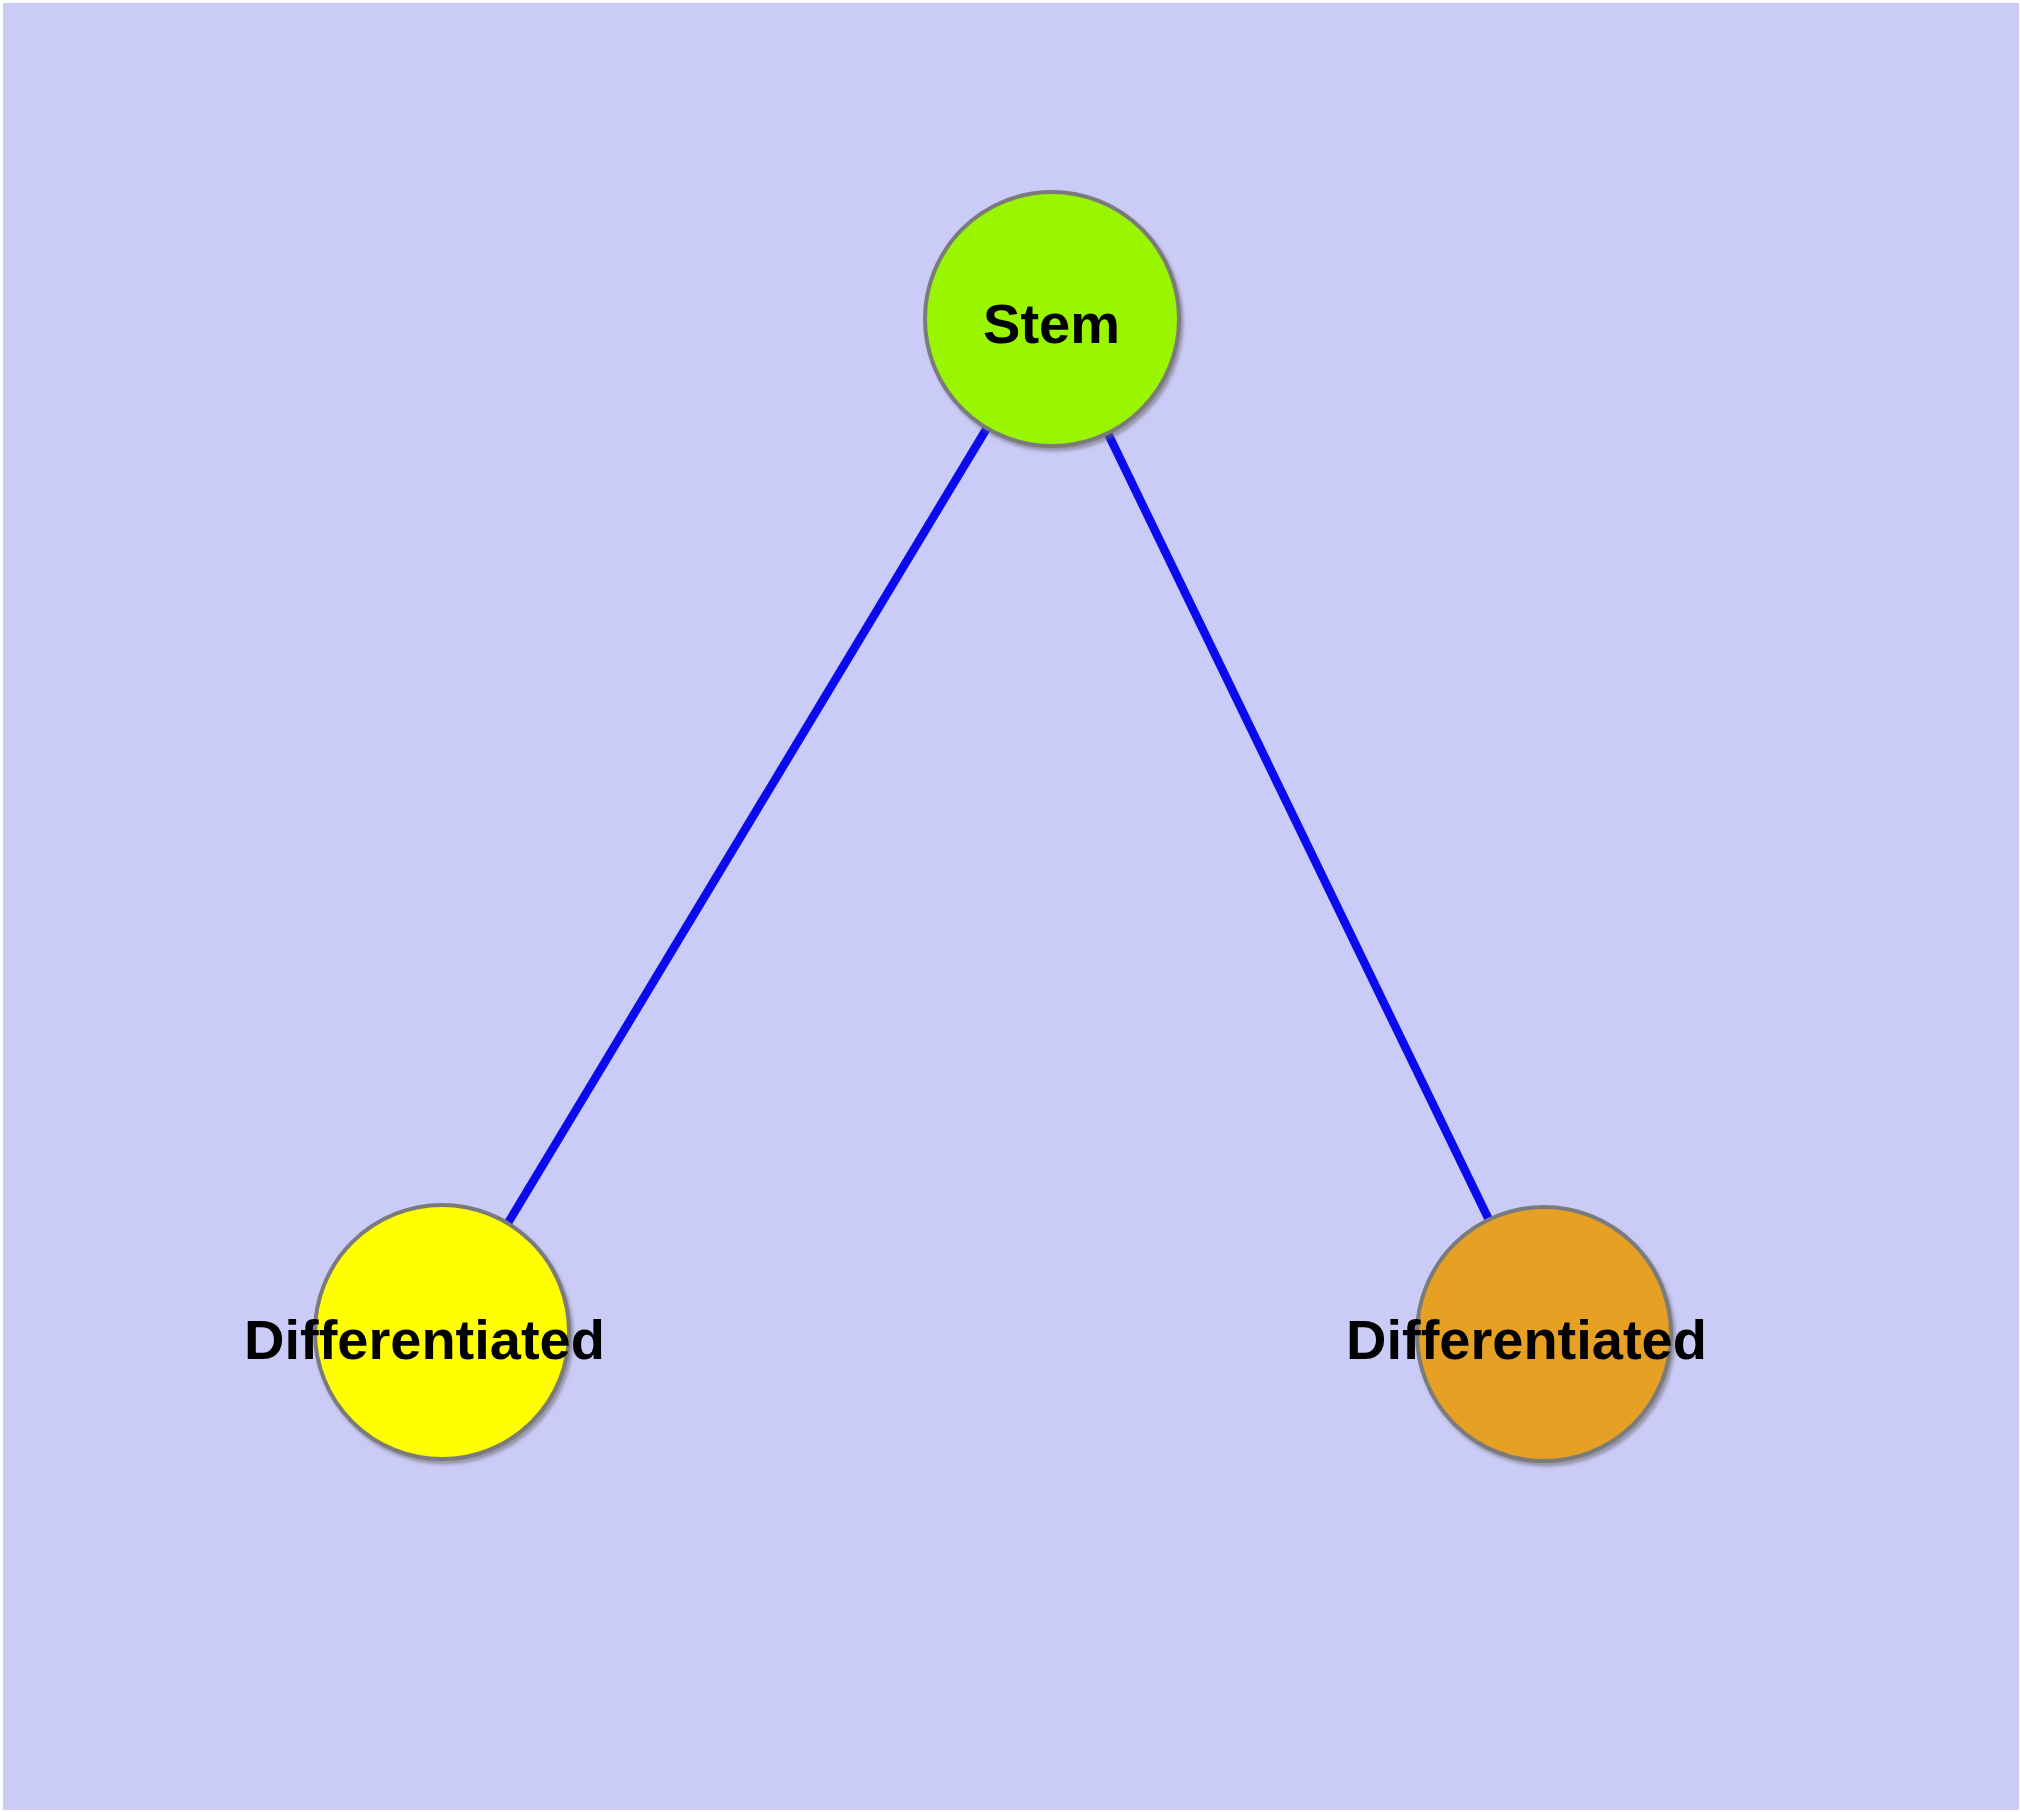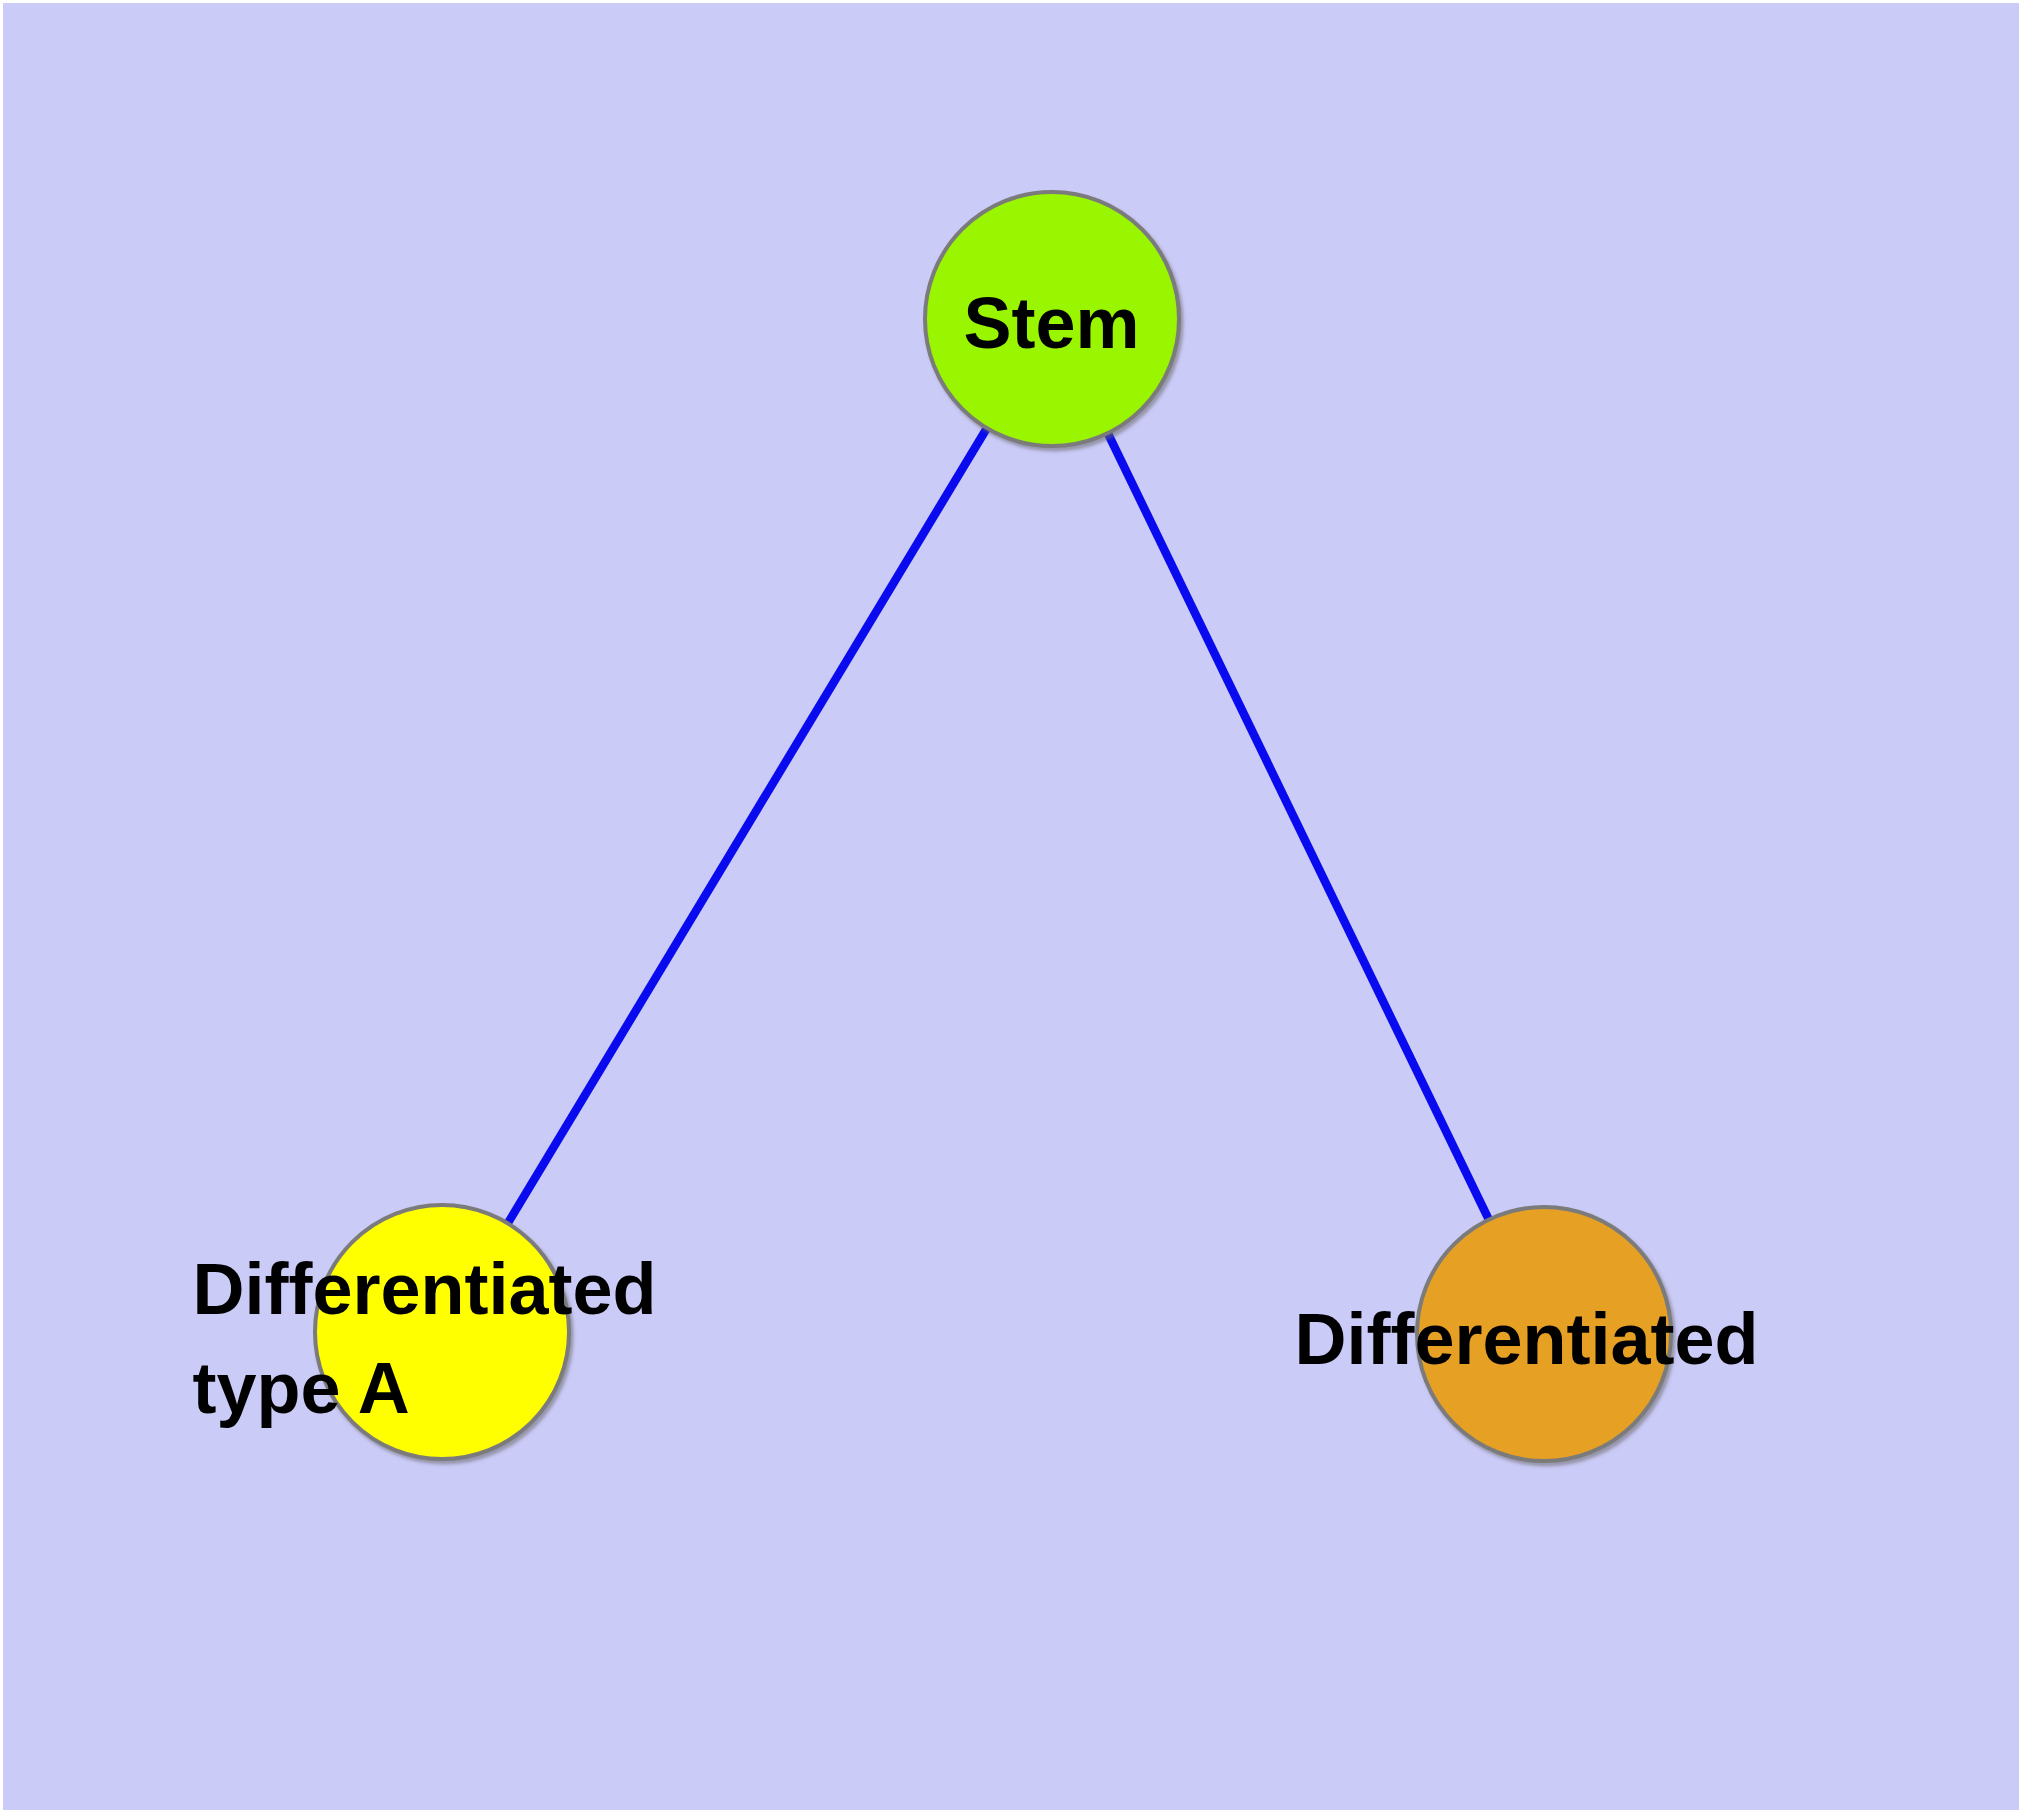--- a/index.html
+++ b/index.html
@@ -32,23 +32,23 @@
     border: 4.2px solid #7b7b7b;
     box-shadow: 2.5px 3.4px 3.4px rgba(104,104,104,0.55);
   }
   .node-stem   { left: 920px; top: 187px;  }
   .node-type-a { left: 310px;  top: 1200px; }
   .node-type-b { left: 1412px; top: 1202px; }
 
   .label {
     position: absolute;
     transform: translate(-50%, -50%);
-    text-align: left;
+    text-align: center;
     font-weight: bold;
-    font-size: 72px;
+    font-size: 56px;
     line-height: 99px;
     color: #000000;
     white-space: nowrap;
   }
   .label .line { display: block; }
   .label-stem   { left: 1049px; top: 320px;  }
   .label-type-a { left: 422px;  top: 1336px; }
   .label-type-b { left: 1524px; top: 1336px; }
 </style>
 </head>
@@ -66,21 +66,20 @@
   <div class="node node-type-a" style="background-color: rgb(255, 255, 0); border-color: rgb(123, 123, 123);"></div>
 
   <div class="node node-type-b" style="background-color: rgb(230, 160, 36); border-color: rgb(123, 123, 123);"></div>
 
   <div class="label label-stem">
     <span class="line">Stem</span>
   </div>
 
   <div class="label label-type-a">
     <span class="line">Differentiated</span>
-    <span class="line">type A</span>
   </div>
 
   <div class="label label-type-b">
     <span class="line">Differentiated</span>
   </div>
 
 </div>
 
 
 </body></html>

